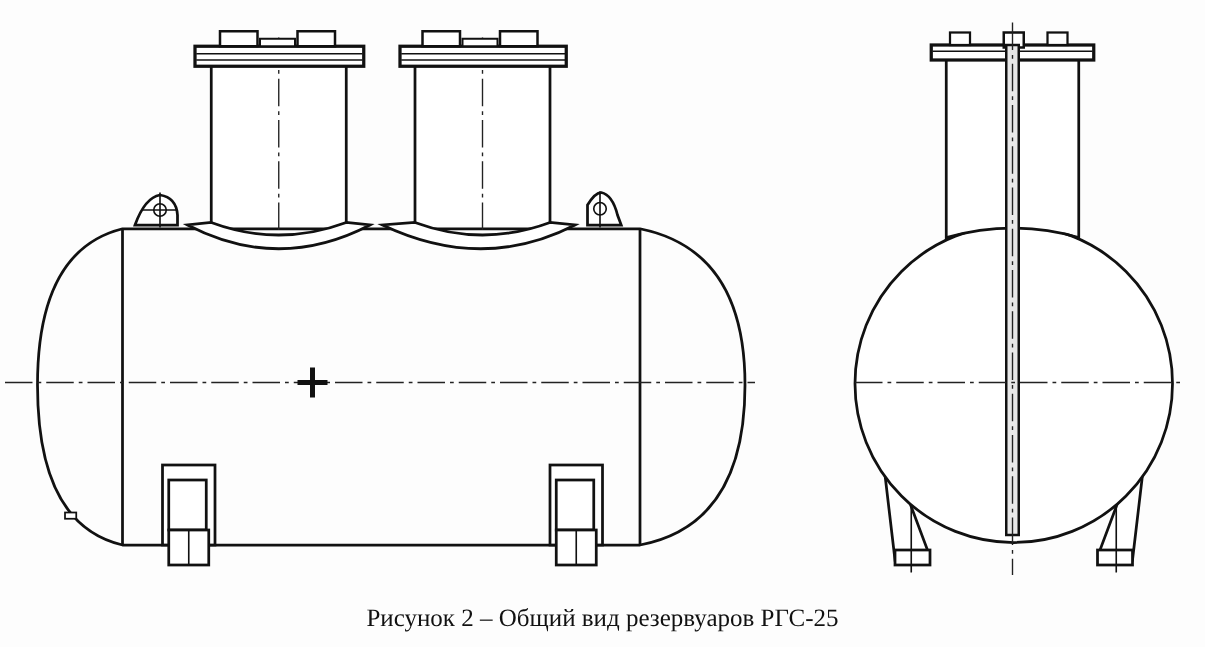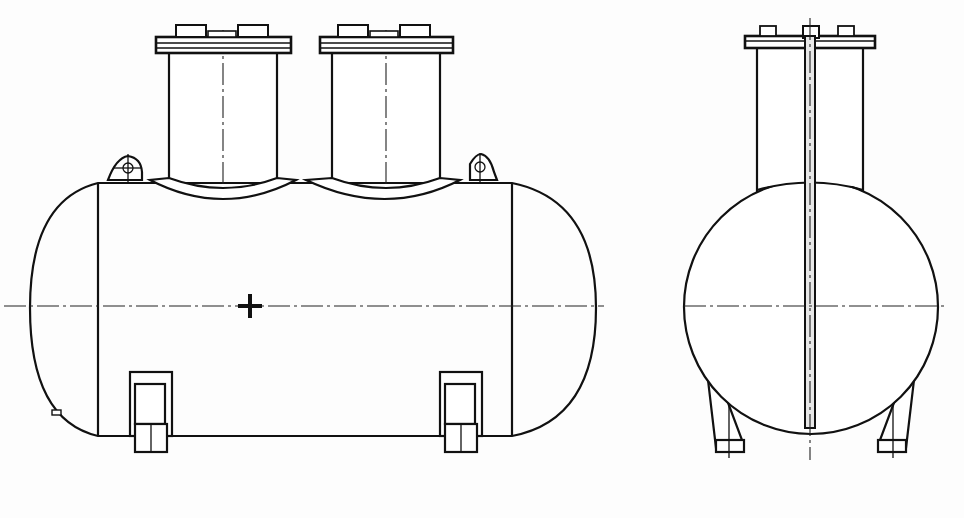--- a/index.html
+++ b/index.html
@@ -115,13 +115,14 @@
       <rect x="838" y="26" width="16" height="10" fill="#fff" stroke="#111" stroke-width="1.8"></rect>
       <rect x="803" y="26" width="16" height="12" fill="#fff" stroke="#111" stroke-width="2"></rect>
 
       <rect x="805" y="36" width="10" height="392" fill="#e8e8e8" stroke="#111" stroke-width="2"></rect>
 
       <line class="axis" x1="684" y1="306" x2="946" y2="306"></line>
       <line class="axis" x1="810" y1="18" x2="810" y2="460"></line>
     </g>
   </svg>
 
+  <div class="caption">Рисунок 2 – Общий вид резервуаров РГС-25</div>
 </div>
 
 </body></html>

